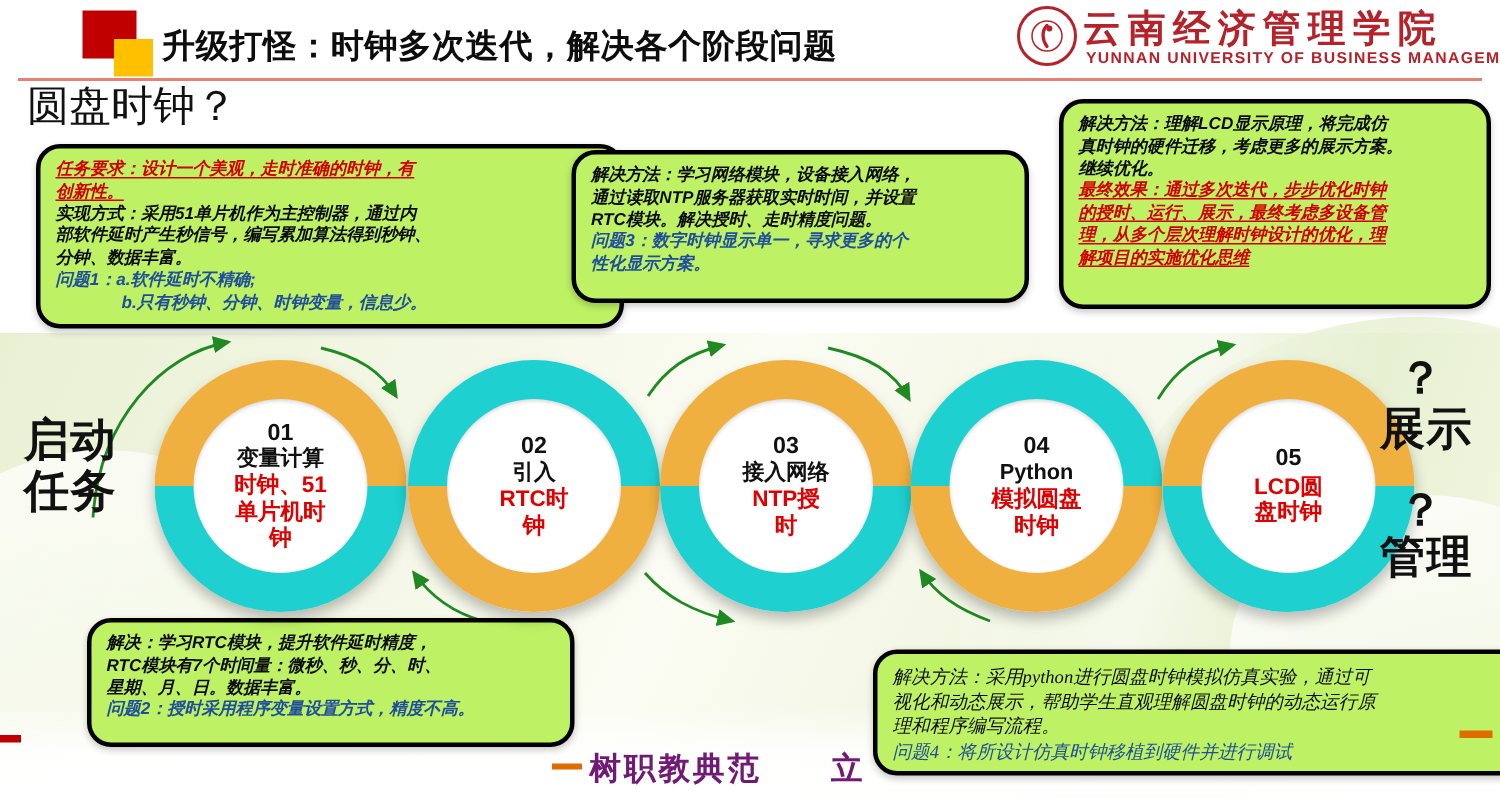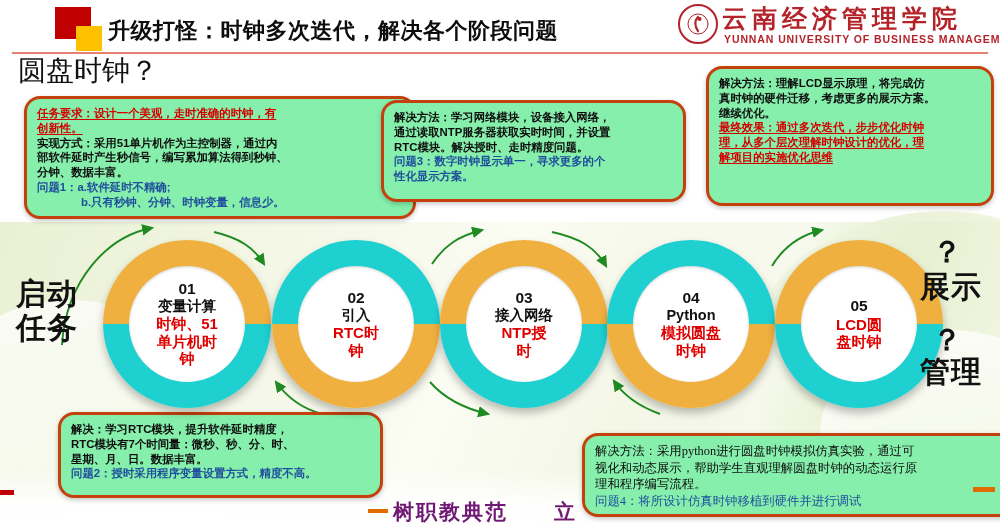--- a/index.html
+++ b/index.html
@@ -51,25 +51,26 @@
 
   
   .subtitle{
     position:absolute;left:18px;top:52px;font-size:28px;font-weight:normal;color:#111;
     font-family:"Liberation Serif","DejaVu Serif",serif;white-space:nowrap;
   }
 
   
   .callout{
     position:absolute;box-sizing:border-box;
-    background:#86efac;border:3px solid #c2410c;border-radius:16px;
+    background:#bef264;border:3px solid #000000;border-radius:16px;
     box-shadow:0 2px 5px rgba(0,0,0,.22);
     padding:7px 9px 6px 10px;
     font-size:11.4px;line-height:1.30;color:#0d0d0d;font-weight:bold;
     overflow:hidden;
+    font-style:italic;
   }
   .callout p{margin:0;}
   .u-red{color:#d40000;text-decoration:underline;text-underline-offset:2px;}
   .t-blue{color:#1f4e9c;}
   .t-black{color:#0d0d0d;}
   .serif-box{font-family:"Liberation Serif","DejaVu Serif",serif;font-weight:normal;font-size:12.4px;line-height:1.33;margin-left:26px;}
 
   #box-task{left:24px;top:96px;width:392px;height:123px;}
   #box-ntp{left:381px;top:100px;width:305px;height:102px;}
   #box-lcd{left:706px;top:66px;width:288px;height:140px;}
@@ -180,20 +181,21 @@
     <p class="t-black">RTC模块。解决授时、走时精度问题。</p>
     <p class="t-blue">问题3：数字时钟显示单一，寻求更多的个</p>
     <p class="t-blue">性化显示方案。</p>
   </div>
 
   <div class="callout" id="box-lcd">
     <p class="t-black">解决方法：理解LCD显示原理，将完成仿</p>
     <p class="t-black">真时钟的硬件迁移，考虑更多的展示方案。</p>
     <p class="t-black">继续优化。</p>
     <p class="u-red">最终效果：通过多次迭代，步步优化时钟</p>
+    <p class="u-red">的授时、运行、展示，最终考虑多设备管</p>
     <p class="u-red">理，从多个层次理解时钟设计的优化，理</p>
     <p class="u-red">解项目的实施优化思维</p>
   </div>
 
   <div class="callout" id="box-rtc">
     <p class="t-black">解决：学习RTC模块，提升软件延时精度，</p>
     <p class="t-black">RTC模块有7个时间量：微秒、秒、分、时、</p>
     <p class="t-black">星期、月、日。数据丰富。</p>
     <p class="t-blue">问题2：授时采用程序变量设置方式，精度不高。</p>
   </div>

